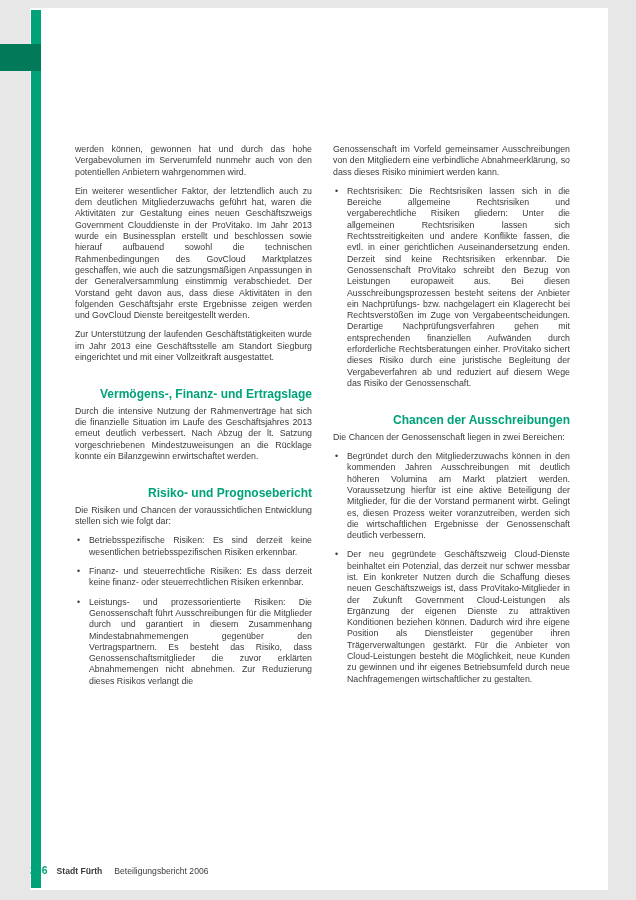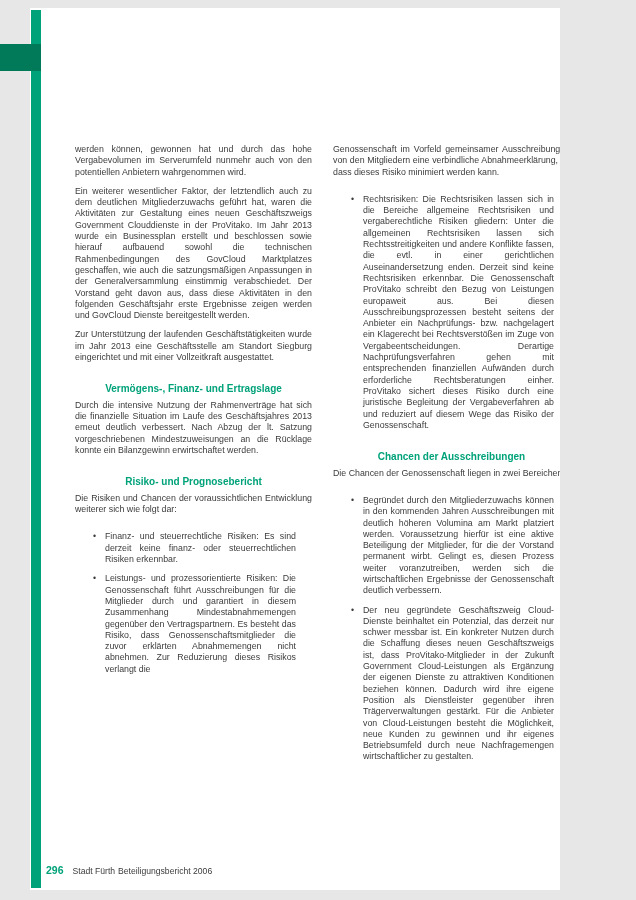--- a/index.html
+++ b/index.html
@@ -1,62 +1,63 @@
 <!DOCTYPE html>
 <html lang="de"><head>
 <meta charset="utf-8">
 <style>
   html,body{margin:0;padding:0;background:#e7e7e7;}
   .canvas{
-    position:relative;width:560px;height:900px;background:#e7e7e7;
+    position:relative;width:636px;height:900px;background:#e7e7e7;
     overflow:hidden;font-family:"Liberation Sans",sans-serif;
   }
   .page{position:absolute;left:30px;top:8px;width:578px;height:882px;background:#ffffff;}
   .edge-bar{position:absolute;left:1px;top:2px;width:10px;height:878px;background:#00a27a;}
   .edge-tab{position:absolute;left:-30px;top:36px;width:41px;height:27px;background:#007a58;}
   .content{position:absolute;left:45px;top:136px;display:flex;gap:21px;}
   .col{
     width:237px;font-size:8.8px;line-height:11.3px;color:#3b3b3b;
     text-align:justify;hyphens:auto;-webkit-hyphens:auto;
   }
   .col p{margin:0 0 8px;}
   .col h3{
-    font-size:10px;line-height:11.5px;color:#00a27a;
-    margin:20px 0 5px;font-weight:bold;text-align:center;
+    font-size:12px;line-height:11.5px;color:#00a27a;
+    margin:26px 0 5px;font-weight:bold;text-align:right;
   }
-  .col ul{list-style:none;margin:16px;padding:0;}
+  .col ul{list-style:none;margin:0;padding:0;}
   .col li{position:relative;padding-left:14px;margin:0 0 8px;}
   .col li::before{content:"•";position:absolute;left:2px;top:0;color:#3b3b3b;}
   .footer{
-    position:absolute;left:16px;bottom:14px;display:flex;
+    position:absolute;left:0;bottom:14px;display:flex;
     align-items:baseline;font-size:8.6px;color:#3b3b3b;
   }
   .page-num{color:#00a27a;font-weight:bold;font-size:10.5px;margin-right:9px;}
-  .footer-bold{font-weight:normal;margin-right:3px;}
+  .footer-bold{font-weight:bold;margin-right:12px;}
 </style>
 </head>
 <body>
 
 <div class="canvas">
   <div class="page">
     <div class="edge-bar"></div>
     <div class="edge-tab"></div>
 
     <div class="content">
 
       <div class="col">
         <p>werden können, gewonnen hat und durch das hohe Vergabevolumen im Serverumfeld nunmehr auch von den potentiellen Anbietern wahrgenommen wird.</p>
         <p>Ein weiterer wesentlicher Faktor, der letztendlich auch zu dem deutlichen Mitgliederzuwachs geführt hat, waren die Aktivitäten zur Gestaltung eines neuen Geschäftszweigs Government Clouddienste in der ProVitako. Im Jahr 2013 wurde ein Businessplan erstellt und beschlossen sowie hierauf aufbauend sowohl die technischen Rahmenbedingungen des GovCloud Marktplatzes geschaffen, wie auch die satzungsmäßigen Anpassungen in der Generalversammlung einstimmig verabschiedet. Der Vorstand geht davon aus, dass diese Aktivitäten in den folgenden Geschäftsjahr erste Ergebnisse zeigen werden und GovCloud Dienste bereitgestellt werden.</p>
         <p>Zur Unterstützung der laufenden Geschäftstätigkeiten wurde im Jahr 2013 eine Geschäftsstelle am Standort Siegburg eingerichtet und mit einer Vollzeitkraft ausgestattet.</p>
         <h3>Vermögens-, Finanz- und Ertragslage</h3>
         <p>Durch die intensive Nutzung der Rahmenverträge hat sich die finanzielle Situation im Laufe des Geschäftsjahres 2013 erneut deutlich verbessert. Nach Abzug der lt. Satzung vorgeschriebenen Mindestzuweisungen an die Rücklage konnte ein Bilanzgewinn erwirtschaftet werden.</p>
         <h3>Risiko- und Prognosebericht</h3>
-        <p>Die Risiken und Chancen der voraussichtlichen Entwicklung weiterer sich wie folgt dar:</p>
+        <p>Die Risiken und Chancen der voraussichtlichen Entwicklung stellen sich wie folgt dar:</p>
         <ul>
-          <li>Finanz- und steuerrechtliche Risiken: Es sind derzeit keine finanz- oder steuerrechtlichen Risiken erkennbar.</li>
+          <li>Betriebsspezifische Risiken: Es sind derzeit keine wesentlichen betriebsspezifischen Risiken erkennbar.</li>
+          <li>Finanz- und steuerrechtliche Risiken: Es dass derzeit keine finanz- oder steuerrechtlichen Risiken erkennbar.</li>
           <li>Leistungs- und prozessorientierte Risiken: Die Genossenschaft führt Ausschreibungen für die Mitglieder durch und garantiert in diesem Zusammenhang Mindestabnahmemengen gegenüber den Vertragspartnern. Es besteht das Risiko, dass Genossenschaftsmitglieder die zuvor erklärten Abnahmemengen nicht abnehmen. Zur Reduzierung dieses Risikos verlangt die</li>
         </ul>
       </div>
 
       <div class="col">
         <p>Genossenschaft im Vorfeld gemeinsamer Ausschreibungen von den Mitgliedern eine verbindliche Abnahmeerklärung, so dass dieses Risiko minimiert werden kann.</p>
         <ul>
           <li>Rechtsrisiken: Die Rechtsrisiken lassen sich in die Bereiche allgemeine Rechtsrisiken und vergaberechtliche Risiken gliedern: Unter die allgemeinen Rechtsrisiken lassen sich Rechtsstreitigkeiten und andere Konflikte fassen, die evtl. in einer gerichtlichen Auseinandersetzung enden. Derzeit sind keine Rechtsrisiken erkennbar. Die Genossenschaft ProVitako schreibt den Bezug von Leistungen europaweit aus. Bei diesen Ausschreibungsprozessen besteht seitens der Anbieter ein Nachprüfungs- bzw. nachgelagert ein Klagerecht bei Rechtsverstößen im Zuge von Vergabeentscheidungen. Derartige Nachprüfungsverfahren gehen mit entsprechenden finanziellen Aufwänden durch erforderliche Rechtsberatungen einher. ProVitako sichert dieses Risiko durch eine juristische Begleitung der Vergabeverfahren ab und reduziert auf diesem Wege das Risiko der Genossenschaft.</li>
         </ul>
         <h3>Chancen der Ausschreibungen</h3>

